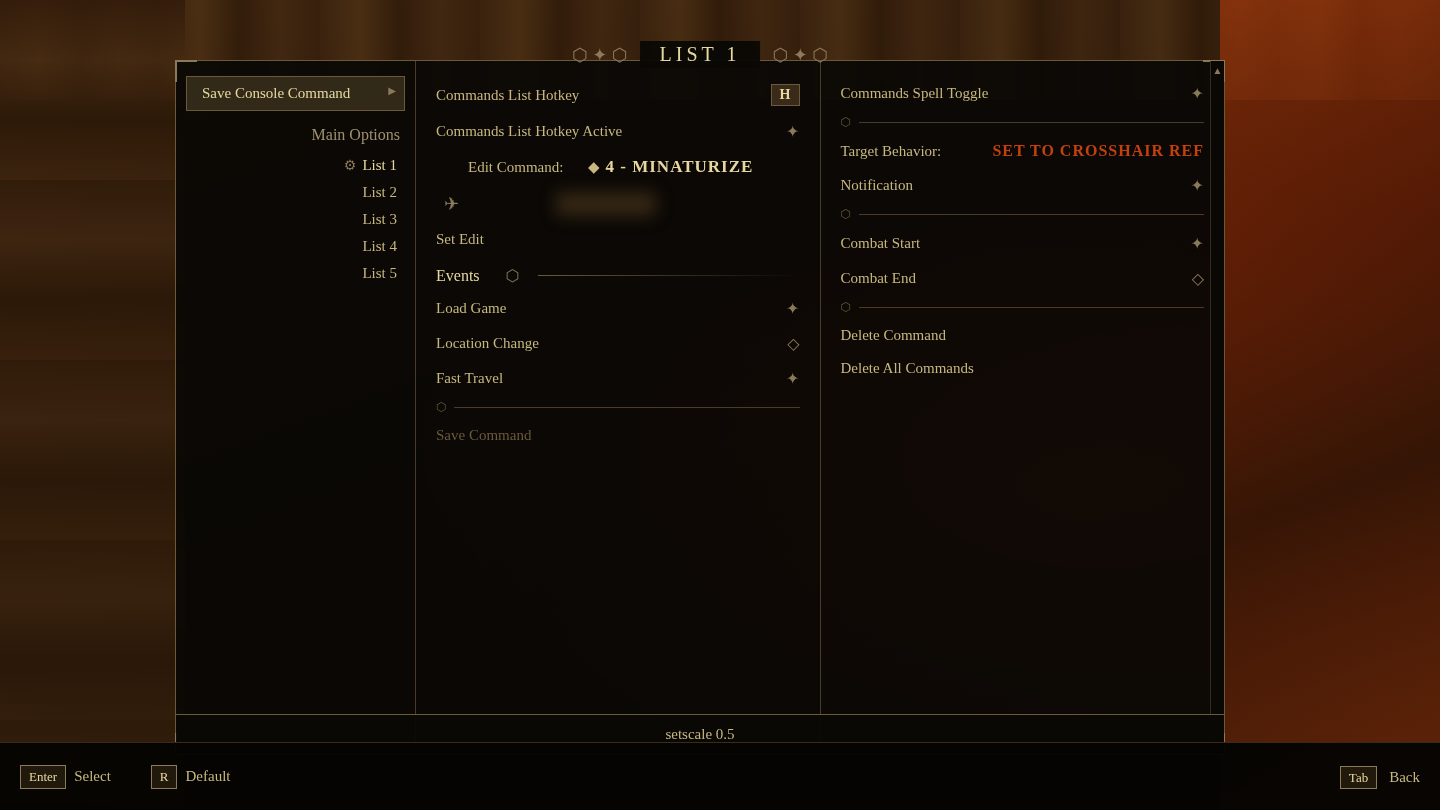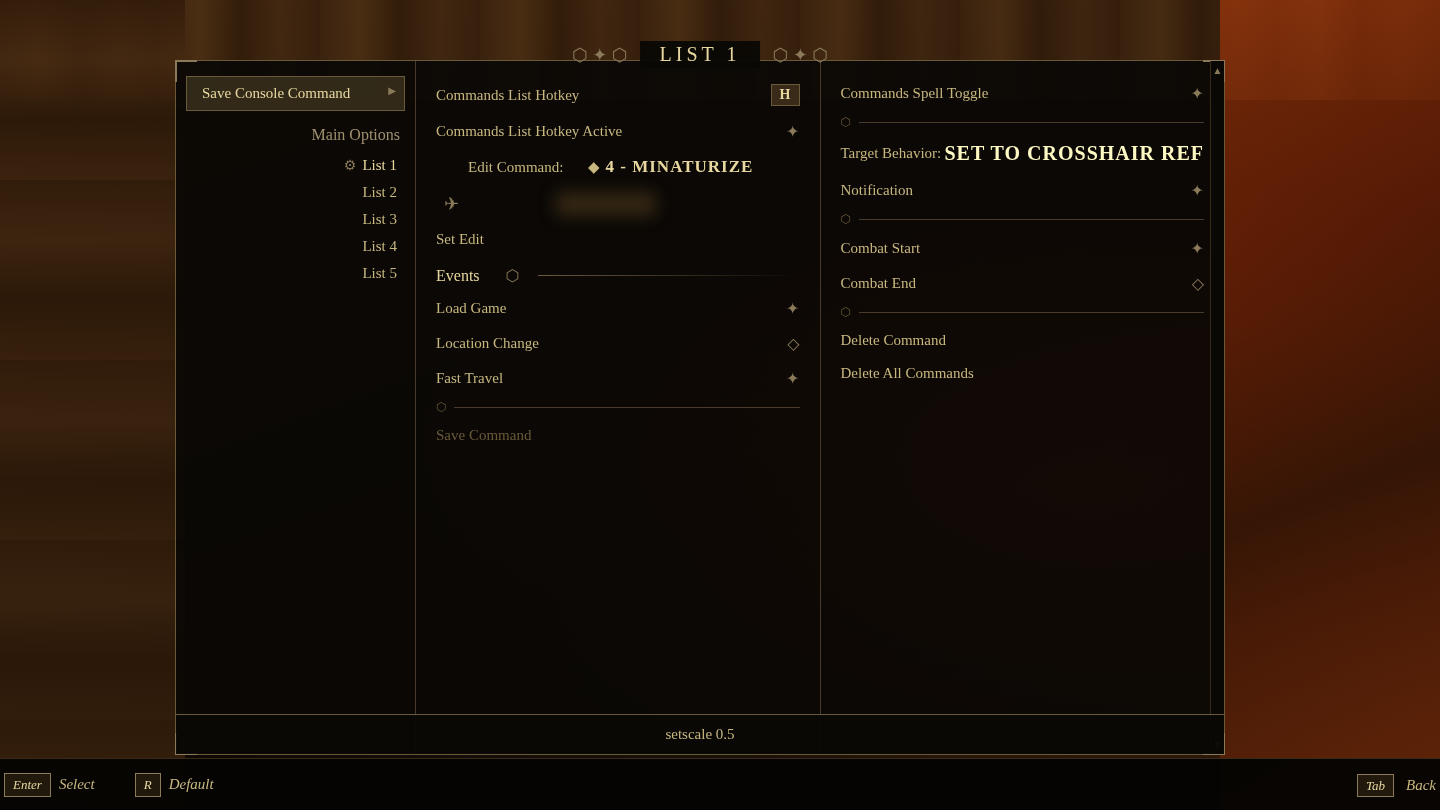--- a/index.html
+++ b/index.html
@@ -321,23 +321,23 @@
     .target-behavior {
       display: flex;
       align-items: center;
       justify-content: space-between;
       padding: 8px 0;
       color: #c8b880;
       font-size: 15px;
     }
 
     .target-value {
-      color: #fef9c3;
+      color: #c2410c;
       font-weight: bold;
-      font-size: 20px;
+      font-size: 16px;
       letter-spacing: 1px;
     }
 
     
     .menu-item.disabled {
       color: #6a5a3a;
       cursor: default;
     }
 
     
@@ -356,28 +356,27 @@
       font-size: 15px;
       z-index: 11;
     }
 
     
     .footer-bar {
       position: absolute;
       bottom: 0;
       left: 0;
       right: 0;
-      height: 52px;
+      height: 68px;
       background: rgba(5, 4, 2, 0.97);
       border-top: 1px solid #3a2a1a;
       display: flex;
       align-items: center;
-      padding: 0 4px;
+      padding: 0 20px;
       z-index: 20;
-      font-style: italic;
     }
 
     .footer-control {
       display: flex;
       align-items: center;
       gap: 8px;
       margin-right: 40px;
     }
 
     .key-box {

